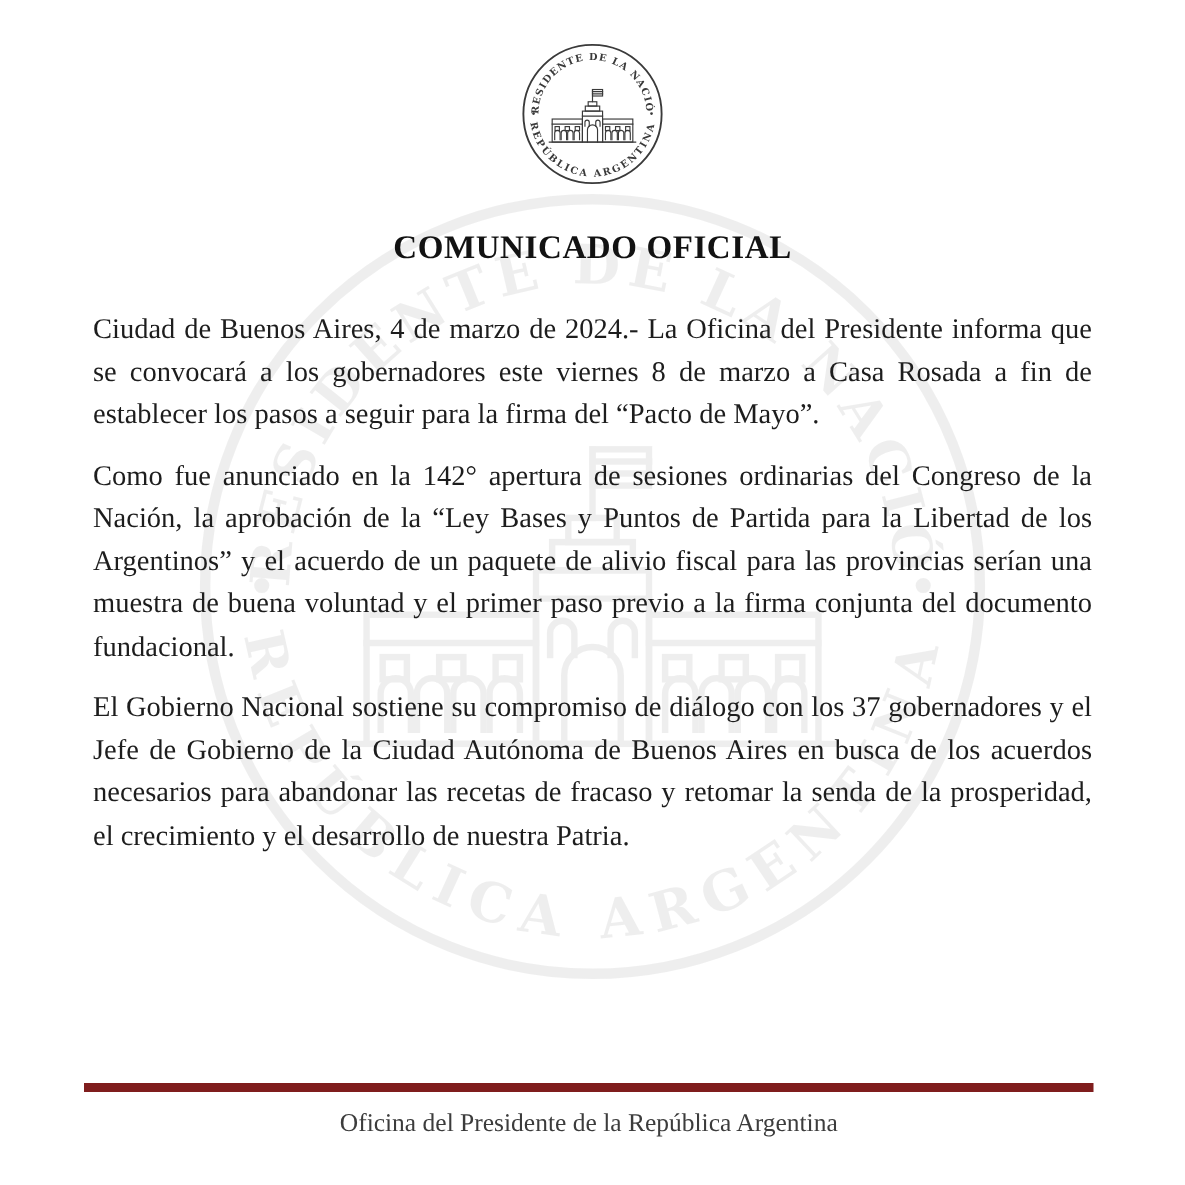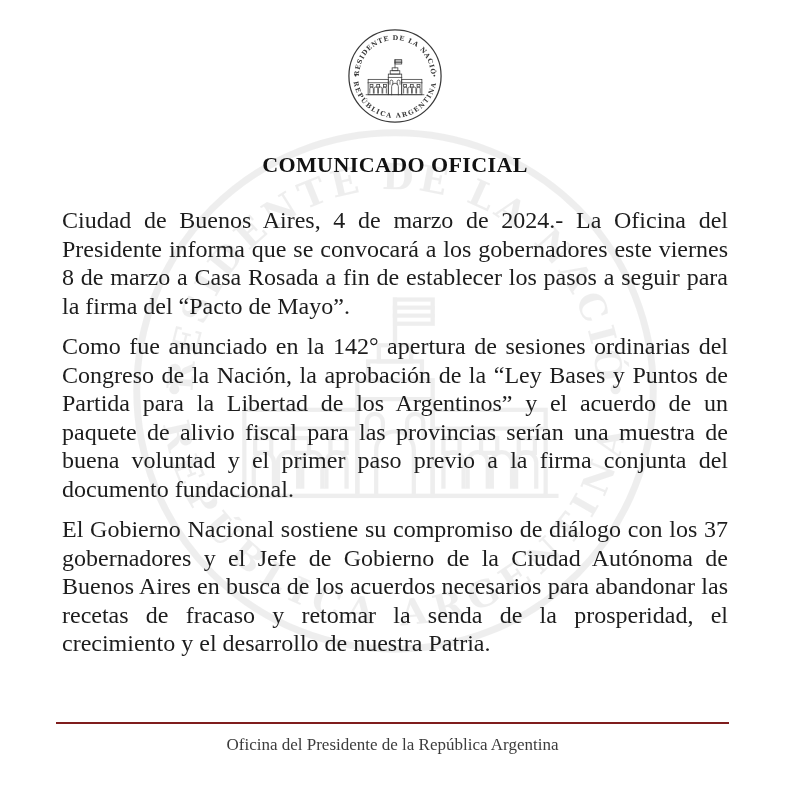--- a/index.html
+++ b/index.html
@@ -62,32 +62,32 @@
     text-align: center;
     font-size: 22px;
     line-height: 22px;
     font-weight: bold;
     letter-spacing: 0.4px;
     color: #121212;
   }
 
   .body-text p {
     margin: 0 0 12px 0;
-    font-size: 24px;
+    font-size: 19px;
     line-height: 28.5px;
     text-align: justify;
     color: #1d1d1d;
   }
 
   .footer {
     position: absolute;
     left: 56px;
     right: 61px;
     top: 722px;
-    border-top: 2px solid #7f1d1d;
+    border-top: 6px solid #7f1d1d;
   }
   .footer p {
     margin: 11px 0 0 0;
     text-align: center;
     font-size: 17px;
     color: #3c3c3c;
   }
 </style>
 </head>
 <body>

